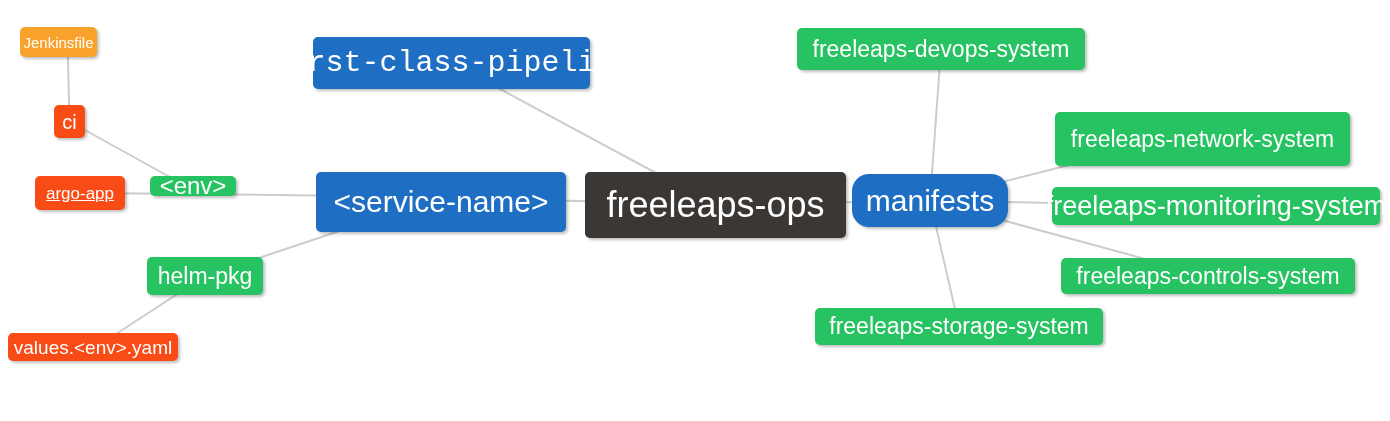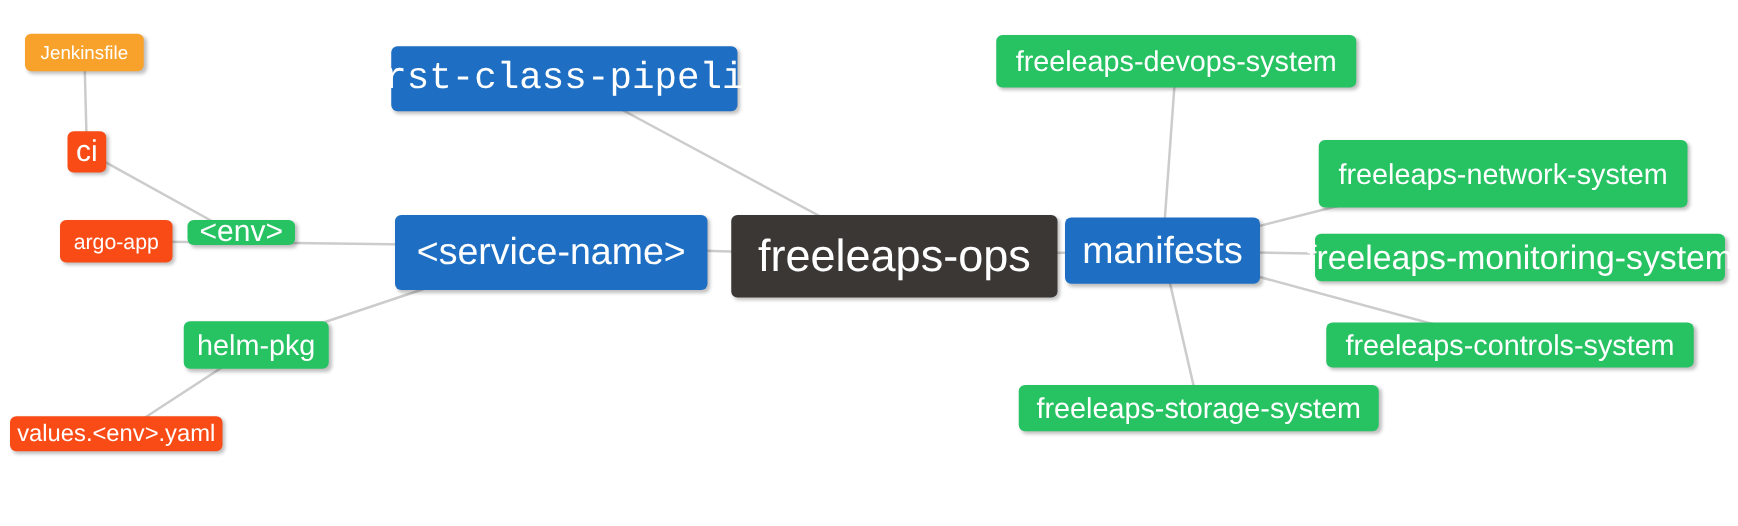--- a/index.html
+++ b/index.html
@@ -35,30 +35,30 @@
     white-space: nowrap;
     cursor: pointer;
     line-height: 1;
   }
   .node.dark   { background: var(--root, #3b3735); }
   .node.blue   { background: var(--primary, #1e6fc3); }
   .node.green  { background: var(--secondary, #27c262); }
   .node.red    { background: var(--leaf_red, #f94b16); }
   .node.orange { background: var(--leaf_orange, #f9a22b); }
 
-  .n-jenkinsfile { left: 20px;  top: 27px;  width: 95px;  height: 30px; font-size: 15px; }
-  .n-ci          { left: 54px;  top: 105px; width: 31px;  height: 33px; font-size: 24px; }
-  .n-argo        { left: 48px;  top: 176px; width: 90px;  height: 34px; font-size: 17px; }
+  .n-jenkinsfile { left: 20px;  top: 27px;  width: 77px;  height: 30px; font-size: 15px; }
+  .n-ci          { left: 54px;  top: 105px; width: 31px;  height: 33px; font-size: 20px; }
+  .n-argo        { left: 35px;  top: 176px; width: 90px;  height: 34px; font-size: 17px; text-decoration: underline; }
   .n-env         { left: 150px; top: 176px; width: 86px;  height: 20px; font-size: 24px; }
   .n-helm        { left: 147px; top: 257px; width: 116px; height: 38px; font-size: 23px; }
   .n-values      { left: 8px;   top: 333px; width: 170px; height: 28px; font-size: 19px; }
   .n-pipeline    { left: 313px; top: 37px;  width: 277px; height: 52px; font-size: 30px; font-family: Liberation Mono, monospace; }
   .n-service     { left: 316px; top: 172px; width: 250px; height: 60px; font-size: 30px; }
   .n-ops         { left: 585px; top: 172px; width: 261px; height: 66px; font-size: 36px; }
-  .n-manifests   { left: 852px; top: 174px; width: 156px; height: 53px; font-size: 30px; }
+  .n-manifests   { left: 852px; top: 174px; width: 156px; height: 53px; font-size: 30px; border-radius: 17px; }
   .n-devops      { left: 797px; top: 28px;  width: 288px; height: 42px; font-size: 23px; }
   .n-network     { left: 1055px; top: 112px; width: 295px; height: 54px; font-size: 23px; }
   .n-monitoring  { left: 1052px; top: 187px; width: 328px; height: 38px; font-size: 27px; }
   .n-controls    { left: 1061px; top: 258px; width: 294px; height: 36px; font-size: 23px; }
   .n-storage     { left: 815px; top: 308px; width: 288px; height: 37px; font-size: 23px; }
 </style>
 </head>
 <body>
 
 <div class="canvas">

